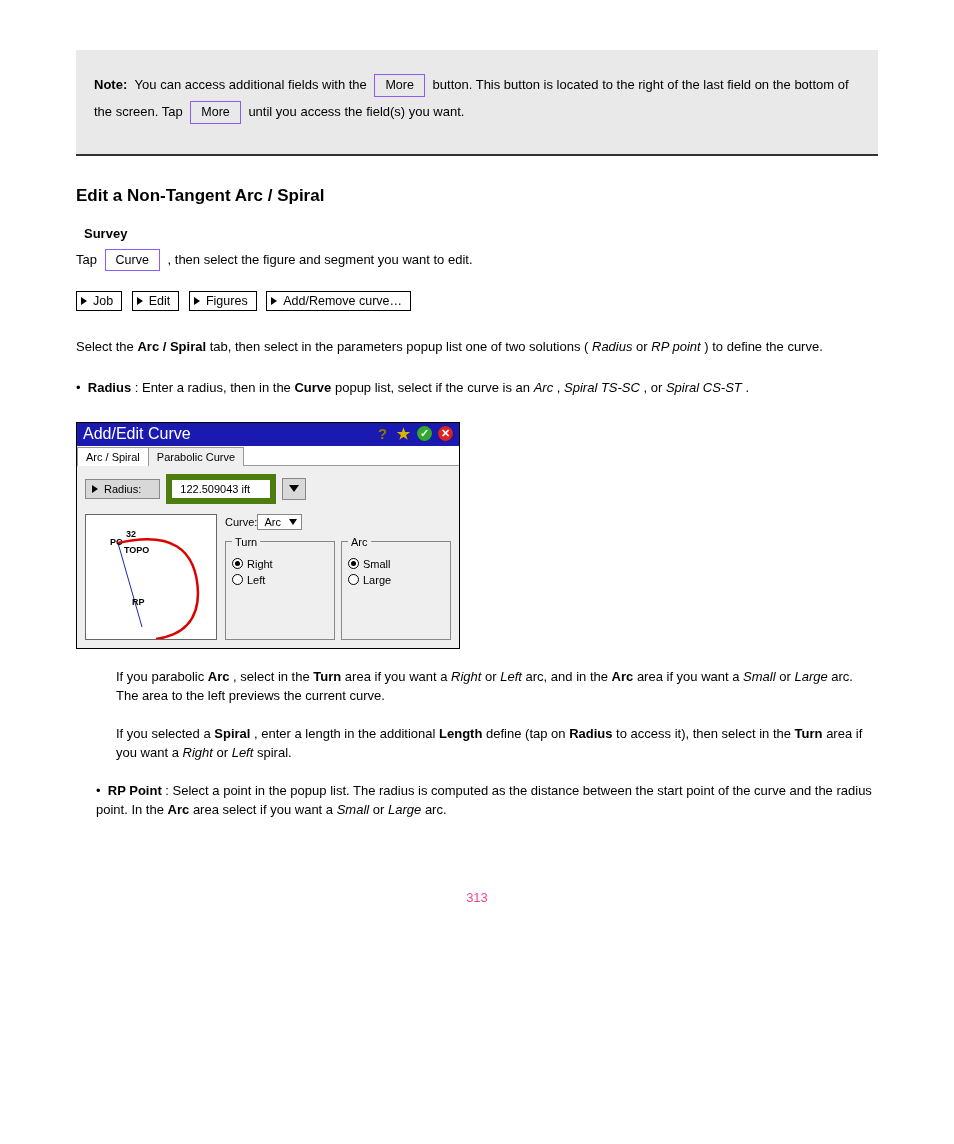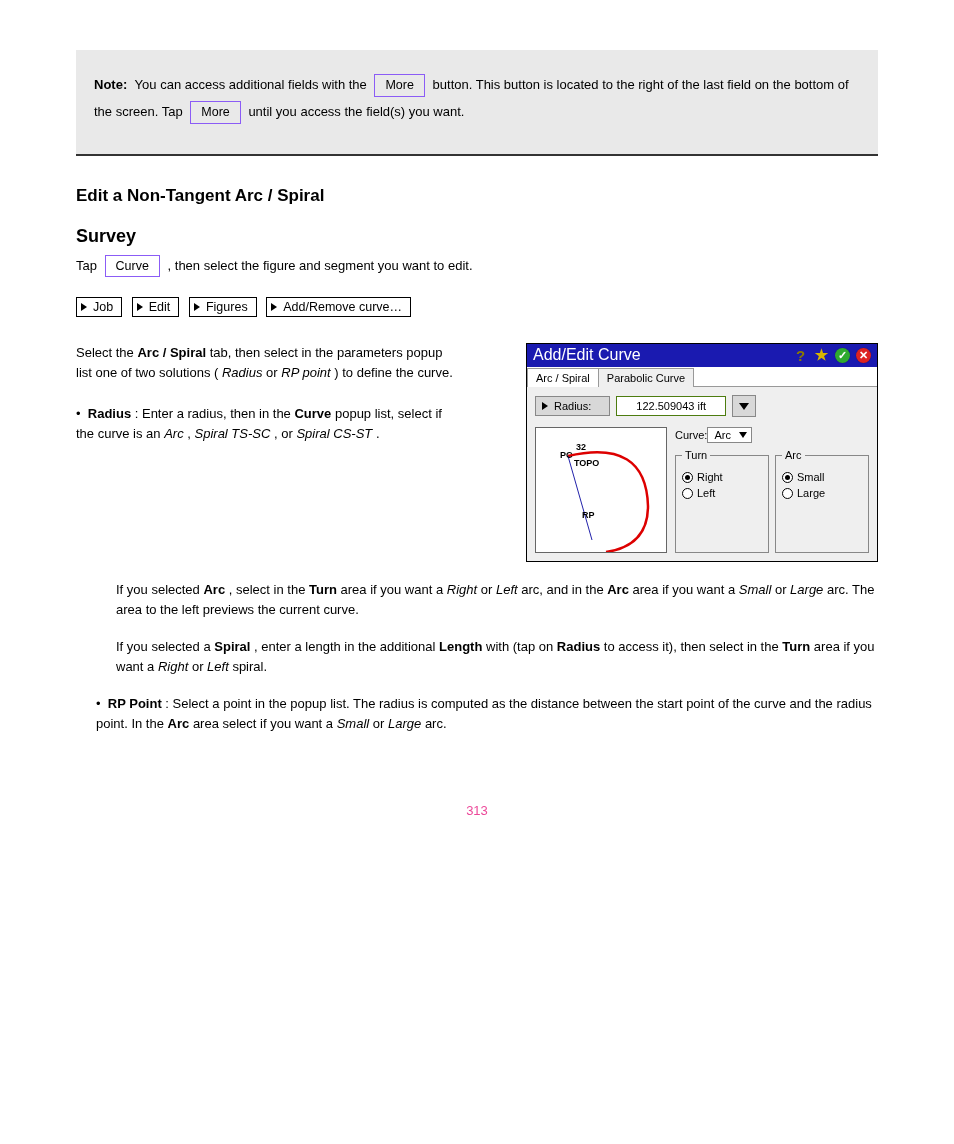--- a/index.html
+++ b/index.html
@@ -42,23 +42,23 @@
   .body-para {
     line-height: 1.5;
     margin: 0 0 18px 0;
   }
   .sub-h1 {
     font-size: 17px;
     font-weight: bold;
     margin: 30px 0 6px 0;
   }
   .sub-h2 {
-    font-size: 18px;
+    font-size: 13px;
     font-weight: bold;
-    margin: 20px 0 6px 0;
+    margin: 20px 0 6px 8px;
   }
   .path-row {
     margin: 6px 0 26px 0;
   }
   .path-btn {
     display: inline-flex;
     align-items: center;
     border: 1px solid #000;
     padding: 2px 8px 2px 4px;
     margin-right: 6px;
@@ -70,37 +70,37 @@
     border-top: 4px solid transparent;
     border-bottom: 4px solid transparent;
     border-left: 6px solid #000;
     margin-right: 6px;
   }
   .body-cols {
     display: flex;
     align-items: flex-start;
     gap: 24px;
     margin-bottom: 18px;
+    flex-direction: column;
   }
   .body-cols .left {
     flex: 1;
     line-height: 1.55;
   }
   .ital { font-style: italic; }
   .bold { font-weight: bold; }
 
   
   .dlg {
-    width: 352px;
+    width: 384px;
     border: 1px solid #000;
     background: #0f766e;
     font-family: Tahoma, Arial, sans-serif;
     font-size: 11px;
     color: #000;
-    margin-left: 44px;
   }
   .dlg-title {
     background: #1a1ab0;
     color: #fff;
     display: flex;
     align-items: center;
     justify-content: space-between;
     padding: 2px 6px 3px 6px;
     font-size: 16px;
   }
@@ -150,22 +150,22 @@
   .radius-btn {
     display: inline-flex;
     align-items: center;
     background: #d8d8d8;
     border: 1px solid #888;
     padding: 3px 18px 3px 6px;
   }
   .radius-btn .tri { border-left-color:#000; }
   .val-box {
     background: #fff;
-    border: 1px solid #4d7c0f;
-    padding: 3px 19px;
+    border: 6px solid #4d7c0f;
+    padding: 3px 8px;
     min-width: 110px;
   }
   .drop-btn {
     width: 24px; height: 22px;
     border: 1px solid #888;
     background: #d8d8d8;
     display: inline-flex; align-items:center; justify-content:center;
   }
   .drop-btn .dtri {
     width:0;height:0;border-left:5px solid transparent;border-right:5px solid transparent;border-top:7px solid #000;
@@ -368,21 +368,21 @@
                 </div>
               </fieldset>
             </div>
           </div>
         </div>
       </div>
     </div>
   </div>
 
   <p class="body-para" style="padding-left:40px">
-    <span>If you selected </span>
+    <span>If you parabolic </span>
     <span class="bold">Arc</span>
     <span>, select in the </span>
     <span class="bold">Turn</span>
     <span> area if you want a </span>
     <span class="ital">Right</span>
     <span> or </span>
     <span class="ital">Left</span>
     <span> arc, and in the </span>
     <span class="bold">Arc</span>
     <span> area if you want a </span>
@@ -390,21 +390,21 @@
     <span> or </span>
     <span class="ital">Large</span>
     <span> arc. The area to the left previews the current curve.</span>
   </p>
 
   <p class="body-para" style="padding-left:40px">
     <span>If you selected a </span>
     <span class="bold">Spiral</span>
     <span>, enter a length in the additional </span>
     <span class="bold">Length</span>
-    <span> with (tap on </span>
+    <span> define (tap on </span>
     <span class="bold">Radius</span>
     <span> to access it), then select in the </span>
     <span class="bold">Turn</span>
     <span> area if you want a </span>
     <span class="ital">Right</span>
     <span> or </span>
     <span class="ital">Left</span>
     <span> spiral.</span>
   </p>
 

